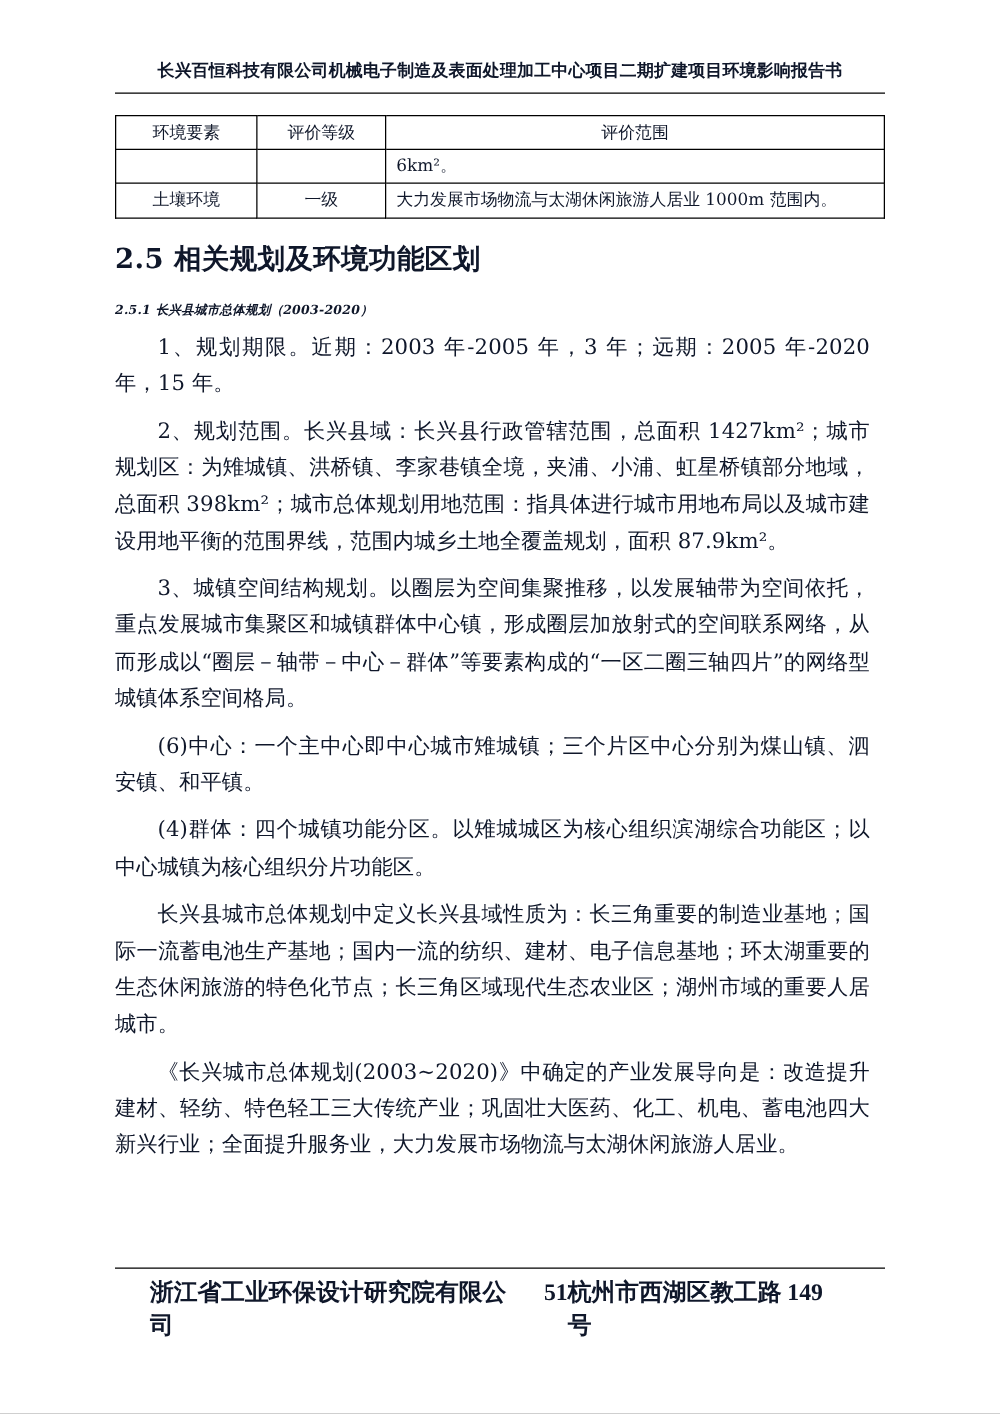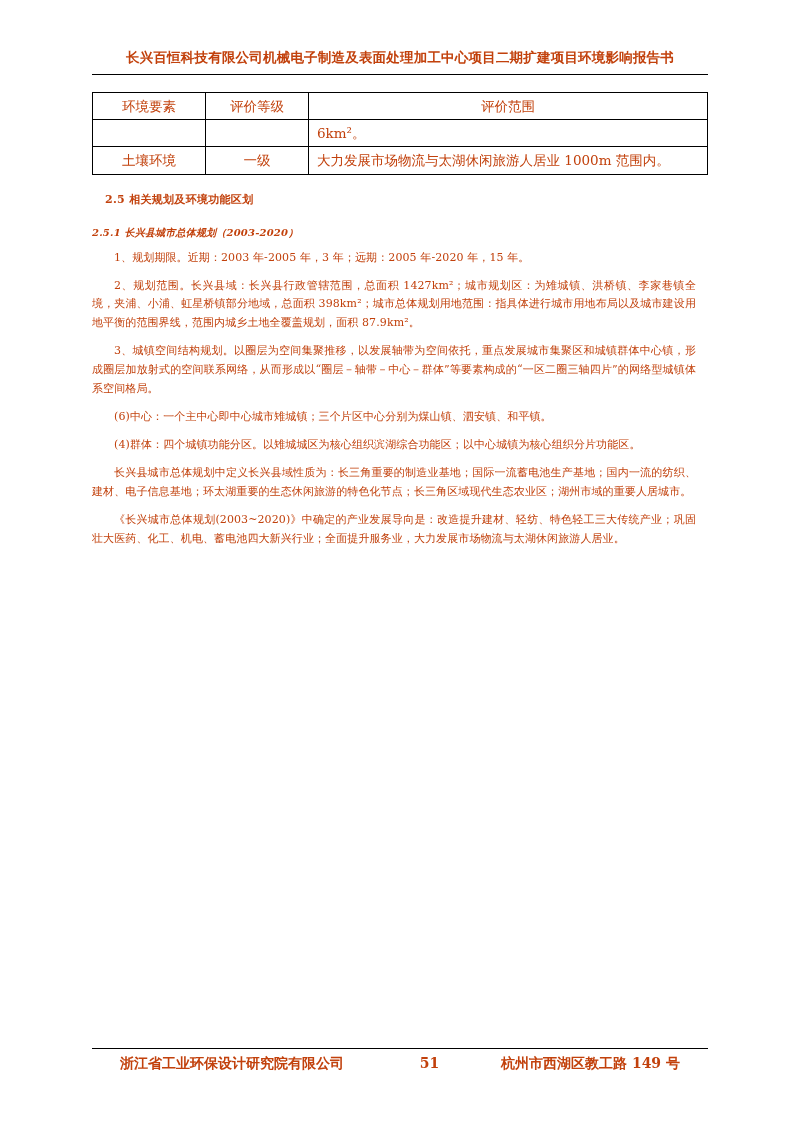--- a/index.html
+++ b/index.html
@@ -8,21 +8,21 @@
     background: #8a8a8a;
   }
   .page {
     width: 800px;
     height: 1131px;
     background: #ffffff;
     margin: 0 auto;
     position: relative;
     box-sizing: border-box;
     font-family: "DejaVu Serif", serif;
-    color: #c2410c;
+    color: #0f172a;
     overflow: hidden;
   }
   .content {
     position: absolute;
     left: 92px;
     right: 92px;
     top: 0;
   }
 
   
@@ -58,52 +58,53 @@
   table.eval-table td.left-cell {
     text-align: left;
     padding-left: 8px;
     margin-left: 28px;
   }
   .row-first td { height: 20px; }
   .row-second td { height: 20px; }
 
   
   h2.sec {
-    font-size: 11px;
+    font-size: 22px;
     font-weight: bold;
-    margin: 17px 0 0 13px;
+    margin: 17px 0 0 0;
     letter-spacing: 0.3px;
   }
   h3.subsec {
     font-size: 10px;
     font-weight: bold;
     margin: 19px 0 0 0;
     letter-spacing: 0.2px;
     font-style: italic;
   }
 
   
   p.body {
-    font-size: 11px;
+    font-size: 17px;
     line-height: 1.72;
     margin: 9px 12px 0 0;
     text-align: justify;
     text-justify: inter-ideograph;
     letter-spacing: 0.1px;
   }
   p.indent { text-indent: 2em; }
 
   
   .doc-footer {
     position: absolute;
     left: 92px;
     right: 92px;
     bottom: 58px;
-    font-size: 14px;
+    font-size: 19px;
     font-weight: bold;
+    font-family: Liberation Serif, serif;
   }
   .footer-rule {
     border-top: 1px solid #000;
     margin-bottom: 6px;
   }
   .footer-row {
     display: flex;
     align-items: baseline;
     justify-content: space-between;
     padding: 0 28px;

